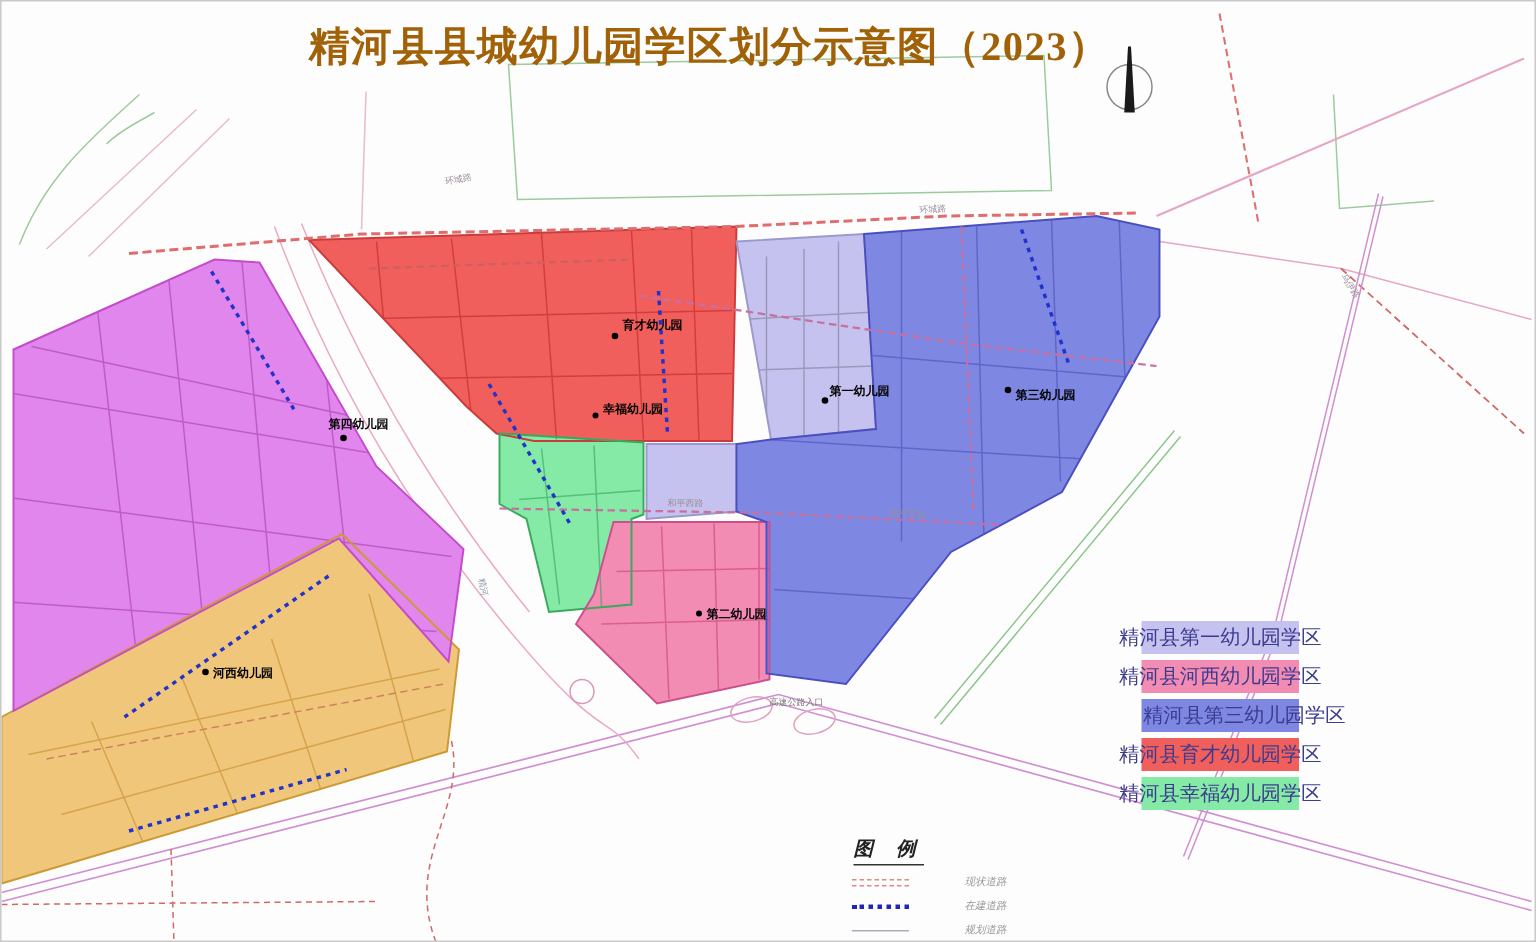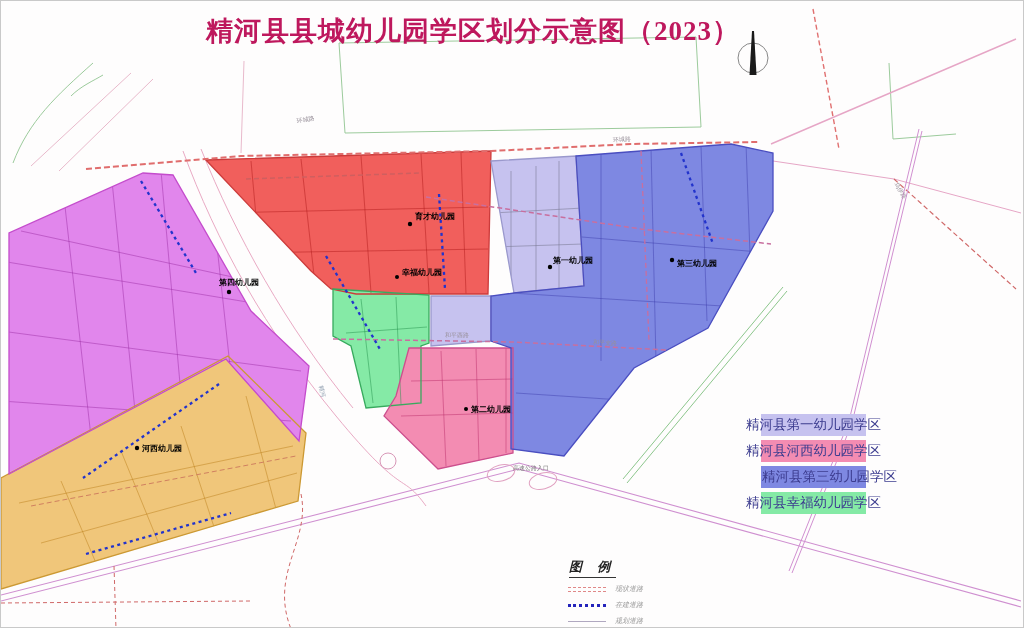--- a/index.html
+++ b/index.html
@@ -1,30 +1,30 @@
 <!DOCTYPE html>
 <html><head>
 <meta charset="utf-8">
 <style>
   html,body{margin:0;padding:0;background:#ffffff;}
   .page{position:relative;width:1024px;height:628px;background:#fefdfd;overflow:hidden;
         border:1px solid #c9c9c9;box-sizing:border-box;
         font-family:"Liberation Serif", serif;}
   .title{position:absolute;top:12px;left:0;width:944px;text-align:center;
-         font-size:27px;font-weight:bold;color:#be185d;letter-spacing:1px;}
+         font-size:27px;font-weight:bold;color:#a16207;letter-spacing:1px;}
   svg.map{position:absolute;top:0;left:0;}
   
   .legend{position:absolute;left:720px;top:413px;width:145px;}
   .legend-row{height:22px;margin-bottom:4px;display:flex;align-items:center;justify-content:center;margin-left:40px;}
   .legend-row span{font-size:13.5px;color:#3c3c8f;white-space:nowrap;}
   
   .legendbox{position:absolute;left:565px;top:556px;width:130px;font-style:italic;}
   .legendbox .lb-title{font-size:13px;font-weight:bold;color:#222;letter-spacing:6px;
         border-bottom:1.5px solid #333;display:inline-block;padding-bottom:1px;margin-left:3px;}
-  .lb-item{display:flex;align-items:center;margin-top:6px;}
+  .lb-item{display:flex;align-items:center;margin-top:6px;gap:28px;}
   .lb-line{width:38px;margin-left:2px;}
   .lb-line.existing{height:3px;border-top:1px dashed;border-bottom:1px dashed;}
   .lb-line.construction{height:0;border-top:3px dotted;}
   .lb-line.planned{height:0;border-top:1px solid;}
   .lb-item span{font-size:7px;color:#999;margin-left:9px;white-space:nowrap;}
   text.klabel{font-size:8px;font-weight:bold;fill:#000;font-family:"Liberation Serif",serif;}
   text.rlabel{font-size:6px;fill:#98909a;font-family:"Liberation Serif",serif;}
 </style>
 </head>
 <body>
@@ -197,20 +197,23 @@
   <div class="legend">
     <div class="legend-row" style="background-color: rgb(198, 194, 239);">
         <span>精河县第一幼儿园学区</span>
       </div>
     <div class="legend-row" style="background-color: rgb(243, 140, 178);">
         <span>精河县河西幼儿园学区</span>
       </div>
     <div class="legend-row" style="background-color: rgb(126, 136, 226); padding-left: 32px;">
         <span>精河县第三幼儿园学区</span>
       </div>
+    <div class="legend-row" style="background-color: rgb(241, 95, 92);">
+        <span>精河县育才幼儿园学区</span>
+      </div>
     <div class="legend-row" style="background-color: rgb(133, 234, 166);">
         <span>精河县幸福幼儿园学区</span>
       </div>
   </div>
 
   <div class="legendbox">
     <div class="lb-title">图 例</div>
     <div class="lb-item">
       <div class="lb-line existing" style="border-color: rgb(224, 136, 136);"></div>
       <span>现状道路</span>

